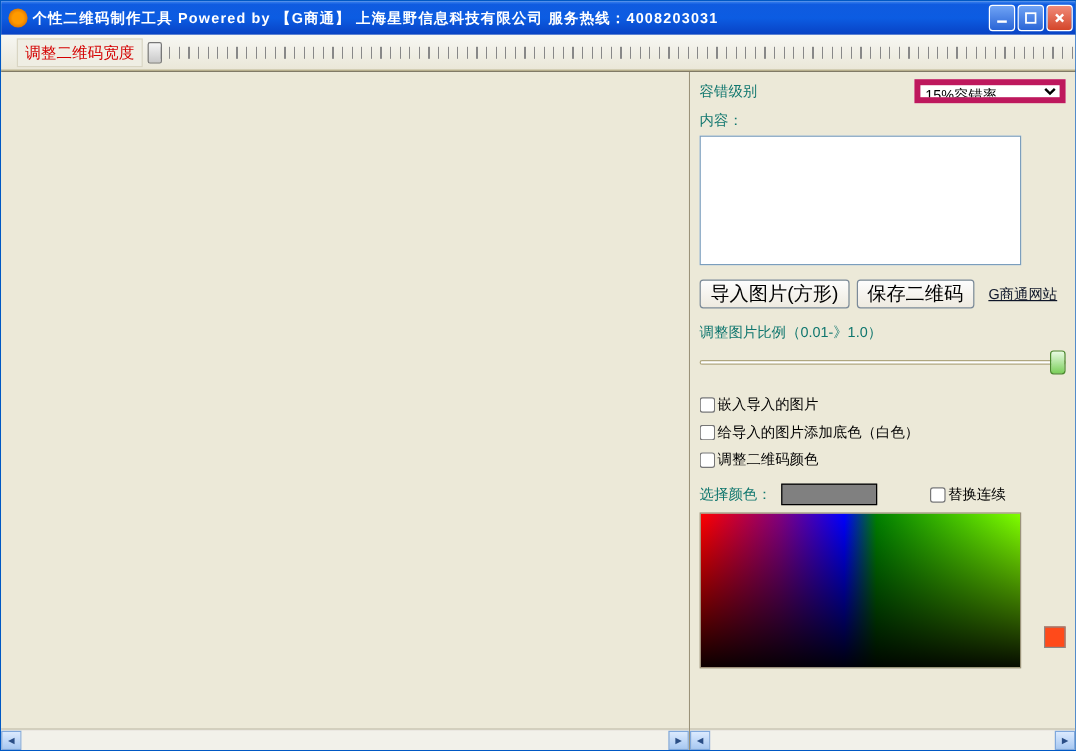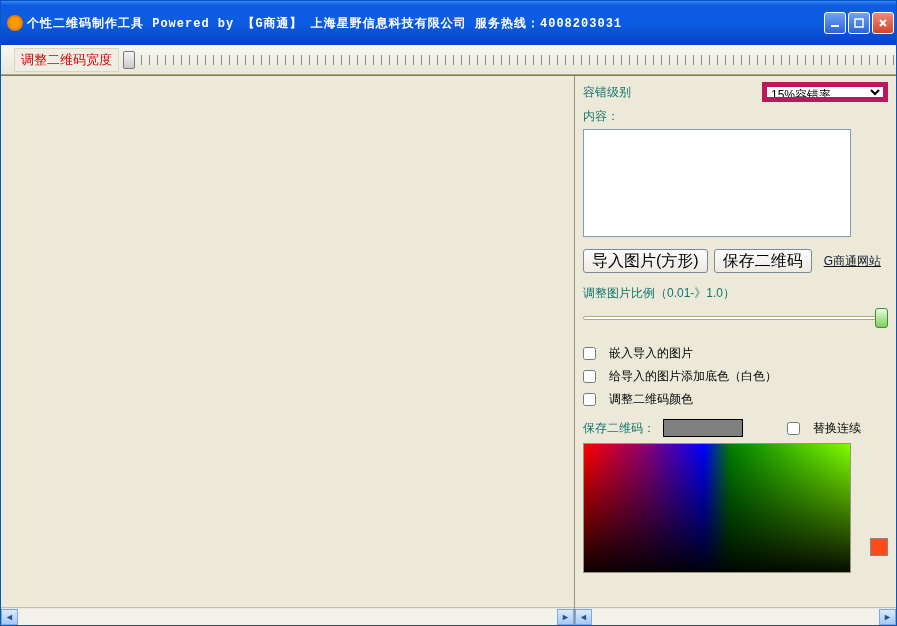--- a/index.html
+++ b/index.html
@@ -1,20 +1,20 @@
 <!DOCTYPE html>
 <html><head>
 <meta charset="utf-8">
 <style>
 * { box-sizing: border-box; margin: 0; padding: 0; }
 body { font-family: "SimSun", "宋体", sans-serif; font-size: 12px; background: #ece9d8; overflow: hidden; }
 
 .window { width: 897px; height: 626px; border: 1px solid #0058c4; background: #ece9d8; display: flex; flex-direction: column; }
 
-.titlebar { height: 44px; background: linear-gradient(to bottom, #3b83f0 0%, #0f5be0 10%, #0c5ce2 50%, #0842c4 100%); display: flex; align-items: center; padding: 0 2px 0 6px; color: #fff; font-weight: bold; font-size: 12px; font-family: Liberation Mono, monospace; }
+.titlebar { height: 28px; background: linear-gradient(to bottom, #3b83f0 0%, #0f5be0 10%, #0c5ce2 50%, #0842c4 100%); display: flex; align-items: center; padding: 0 2px 0 6px; color: #fff; font-weight: bold; font-size: 12px; }
 .titlebar .icon { width: 16px; height: 16px; background: radial-gradient(circle, #ff9a00 40%, #c45a00 100%); border-radius: 50%; margin-right: 4px; flex-shrink: 0; }
 .titlebar .title-text { flex: 1; white-space: nowrap; overflow: hidden; letter-spacing: 1px; }
 .titlebar .win-btns { display: flex; gap: 2px; }
 .titlebar .wbtn { width: 22px; height: 22px; border: 1px solid #fff; border-radius: 3px; display: flex; align-items: center; justify-content: center; font-weight: bold; font-size: 12px; color: #fff; }
 .titlebar .wbtn.min, .titlebar .wbtn.max { background: linear-gradient(to bottom,#6fa3f5,#2a65d6); }
 .titlebar .wbtn.close { background: linear-gradient(to bottom,#f08a78,#d4462a); }
 
 .toolbar { height: 30px; background: linear-gradient(to bottom,#f7f7f3,#eae7d8); border-bottom: 1px solid #b0a77f; display: flex; align-items: center; padding-left: 13px; position: relative; }
 .toolbar .tlabel { color: #d40000; font-size: 13px; padding: 2px 6px; background: #efeee4; border:1px solid #d9d5c3;}
 .toolbar .slider-wrap { flex:1; height: 100%; margin-left: 6px; position: relative; display:flex; align-items:center;}
@@ -32,21 +32,21 @@
 .right-pane { flex:1; background:#ece9d8; position:relative; display:flex; flex-direction:column; padding: 6px 8px 0 8px; overflow:hidden; }
 .row { display:flex; align-items:center; margin-bottom: 6px; gap:6px;}
 .lbl { color:#0f766e; font-size:12px; }
 select.combo { width:126px; height:20px; font-size:12px; background:#fff; border:5px solid #be185d;}
 textarea.content { width: 268px; height: 108px; border:1px solid #7b9ebd; background:#fff; resize:none; font-size:12px; padding:2px;}
 .btn { height:24px; padding: 0 8px; background:linear-gradient(to bottom,#fdfdfd,#eeeae0); border:1px solid #7b8a99; border-radius:3px; font-size:16px; cursor:pointer;}
 a.link { color:#0f172a; text-decoration:underline; font-size:12px; cursor:pointer;}
 .ratio-slider { height:22px; position:relative; margin:4px 0 14px 0; }
 .ratio-slider .track2 { height:4px; background:#fff; border:1px solid #b0a77f; border-radius:2px; position:absolute; left:0; right:0; top:10px;}
 .ratio-slider .thumb2 { position:absolute; right:0; top:2px; width:13px; height:20px; background:linear-gradient(to bottom,#e8fbe3,#7bcf5a); border:1px solid #4a8a2e; border-radius:3px;}
-.chk { display:flex; align-items:center; gap:13px; margin: 3px 0; font-size:12px;}
+.chk { display:flex; align-items:center; gap:2px; margin: 3px 0; font-size:12px;}
 .chk input { width:13px; height:13px; }
 .color-row { display:flex; align-items:center; gap:8px; margin-top:8px;}
 .color-swatch { width:80px; height:18px; background:#808080; border:1px solid #000;}
 .color-picker { margin-top:6px; width:268px; height:130px; border:1px solid #9a9279; background:
   linear-gradient(to bottom, rgba(0,0,0,0) 0%, rgba(0,0,0,0.95) 100%),
   linear-gradient(to right, #ff0000 0%, #800080 25%, #0000ff 45%, #008000 55%, #80ff00 100%);
  }
 .hue-bar { position:absolute; right:8px; top:462px; width:18px; height:18px; background:#ff4a1a; border:1px solid #888;}
 .right-hscroll { height:18px; margin:0 -8px; }
 </style>
@@ -129,21 +129,21 @@
       <label class="chk">
         <input type="checkbox" style="">
         <span>给导入的图片添加底色（白色）</span>
       </label>
       <label class="chk">
         <input type="checkbox" style="">
         <span>调整二维码颜色</span>
       </label>
 
       <div class="color-row">
-        <span class="lbl">保存二维码：</span>
+        <span class="lbl">选择颜色：</span>
         <div class="color-swatch"></div>
         <label class="chk" style="margin:0;padding-left:36px;">
           <input type="checkbox" style="">
           <span>替换连续</span>
         </label>
       </div>
 
       <div class="color-picker"></div>
 
       <div class="hue-bar"></div>

